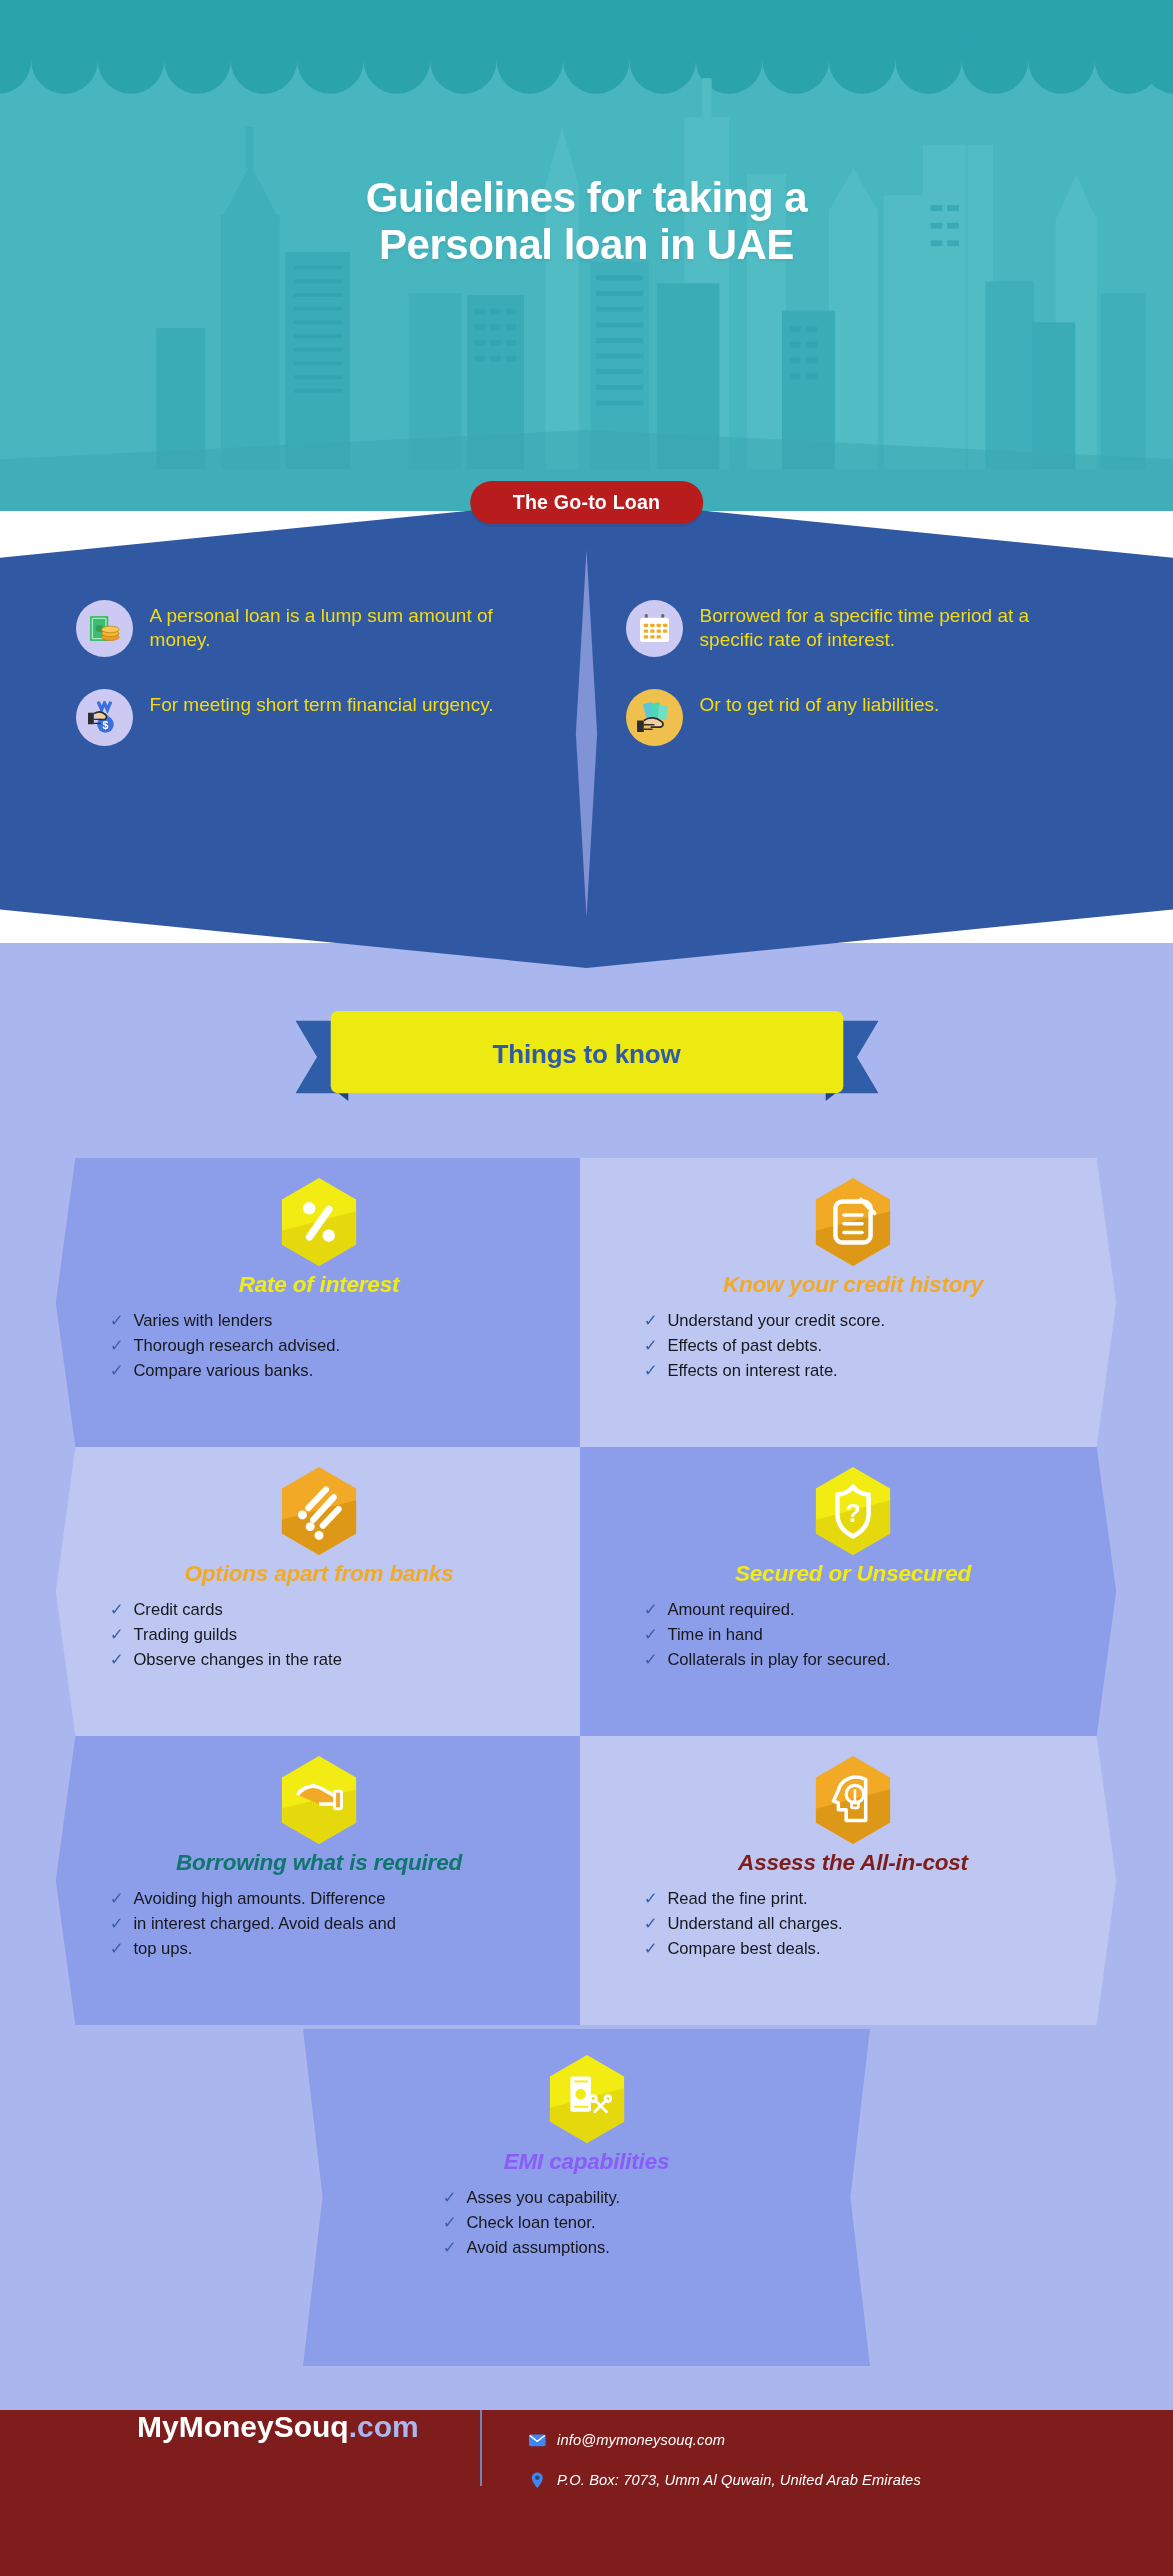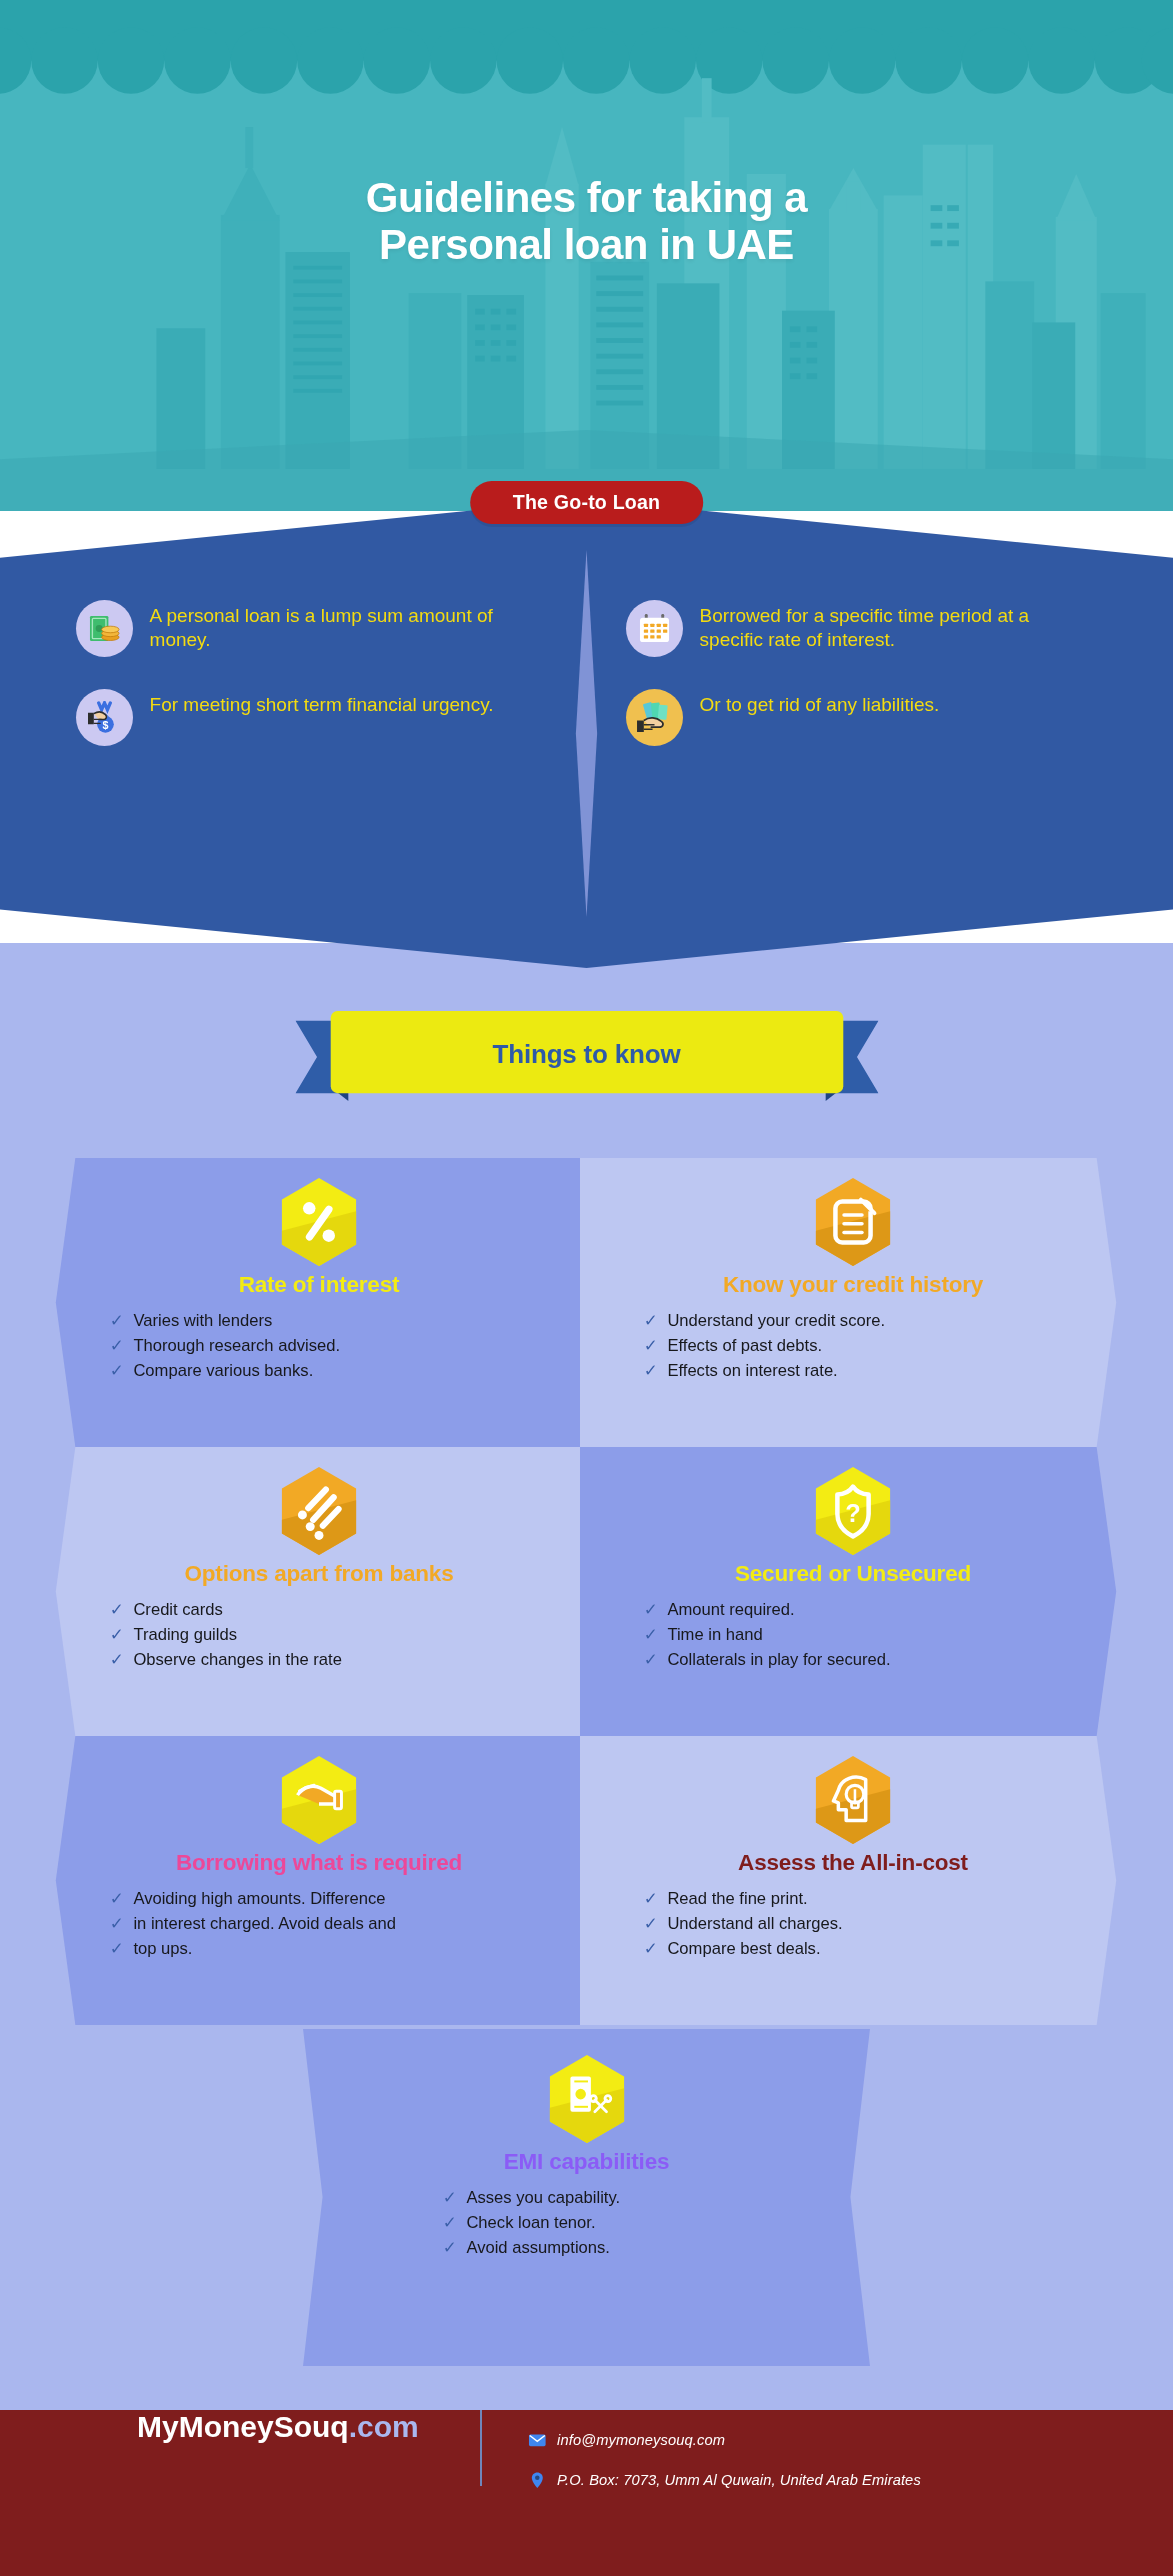--- a/index.html
+++ b/index.html
@@ -86,21 +86,21 @@
   .cell.left  { left:56px;  }
   .cell.right { left:590px; }
   .cell-bg { position:absolute; left:-9.8px; top:0; width:546px; height:289px; }
   .cell-inner { position:relative; z-index:3; padding-top:17.6px; }
 
   .hexwrap {
     width:82px; height:92px; margin:0 auto 5.9px auto; position:relative;
   }
   .cardtitle {
     text-align:center; font-size:22.5px; font-weight:bold; line-height:1.1;
-    margin-bottom:11.7px; letter-spacing:-0.2px;
+    margin-bottom:11.7px; letter-spacing:-0.2px;font-style:italic;
   }
   .bullets { padding-left:0; }
   .bullet {
     display:flex; align-items:flex-start;
     font-size:16.6px; line-height:1.35; color:#17181c; margin-bottom:2.9px;
   }
   .tick {
     flex:0 0 auto; width:19.6px; margin-right:6.8px; color:#3a5fa8;
     font-size:16.6px; line-height:1.35; text-align:center;
   }
@@ -522,21 +522,21 @@
           <div class="hexwrap">
             <svg width="82" height="92" viewBox="0 0 84 94">
               <polygon points="42,2 80,24 80,70 42,92 4,70 4,24" fill="#f3ec13"></polygon>
               <path d="M4 56 L80 36 L80 70 L42 92 L4 70 Z" fill="#e5d80d"></path>
               <path d="M20 42 C26 33 36 31 44 35 L58 43 C62 45 62 50 58 51 L42 51" fill="#f2a925" stroke="#ffffff" stroke-width="3.6" stroke-linejoin="round"></path>
               <path d="M22 38 l7 -4" stroke="#ffffff" stroke-width="3.2" stroke-linecap="round"></path>
               <path d="M30 34 l7 -2" stroke="#ffffff" stroke-width="3.2" stroke-linecap="round"></path>
               <rect x="58" y="38" width="7" height="18" rx="1.6" fill="#f2a925" stroke="#ffffff" stroke-width="3"></rect>
             </svg>
           </div>
-          <div class="cardtitle" style="color:#ec4899;">Borrowing what is required</div>
+          <div class="cardtitle" style="color:#0f766e;">Borrowing what is required</div>
           <div class="bullets bul-left">
             <div class="bullet">
               <span class="tick">✓</span>
               <span>Avoiding high amounts. Difference</span>
             </div>
             <div class="bullet">
               <span class="tick">✓</span>
               <span>in interest charged. Avoid deals and</span>
             </div>
             <div class="bullet">

